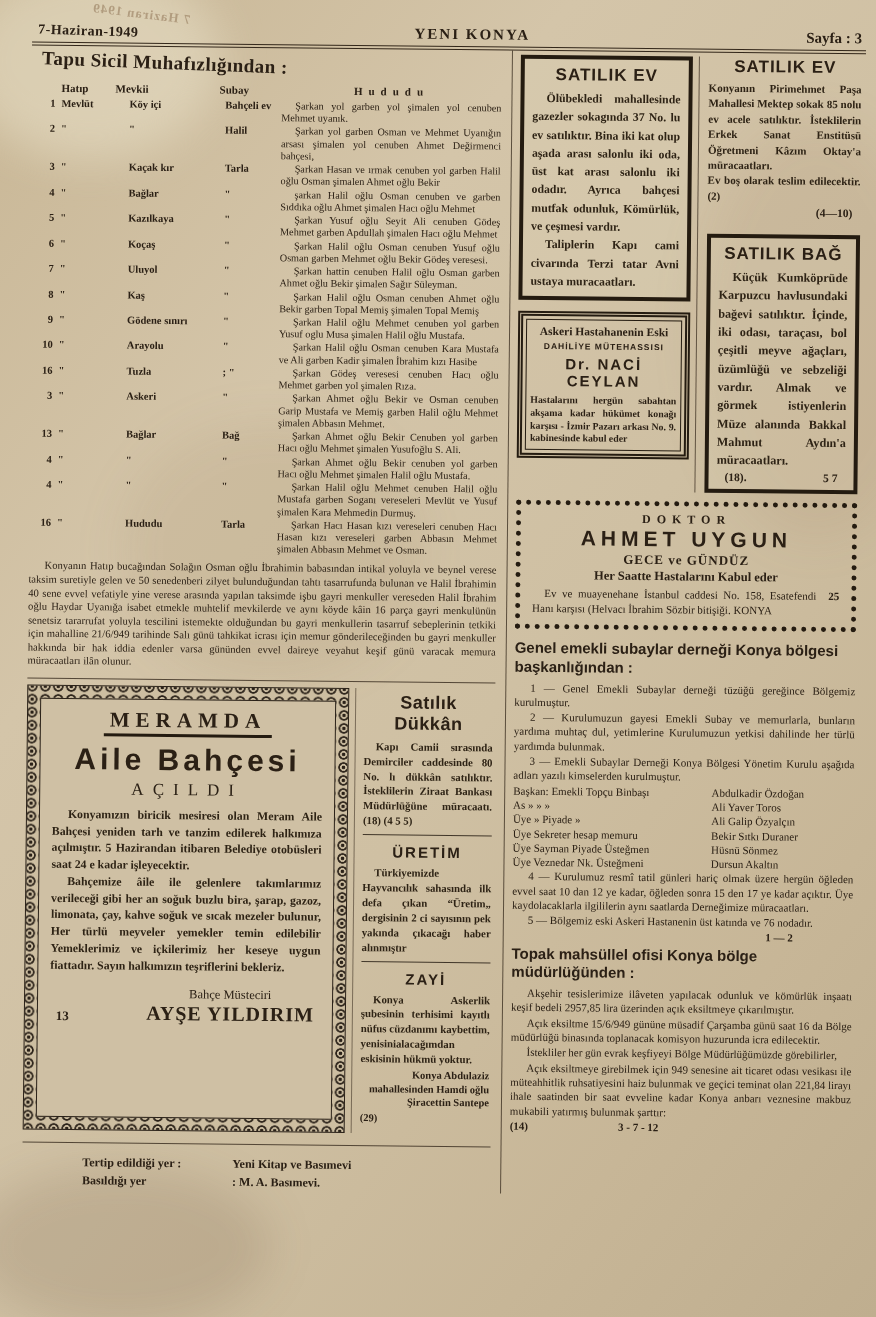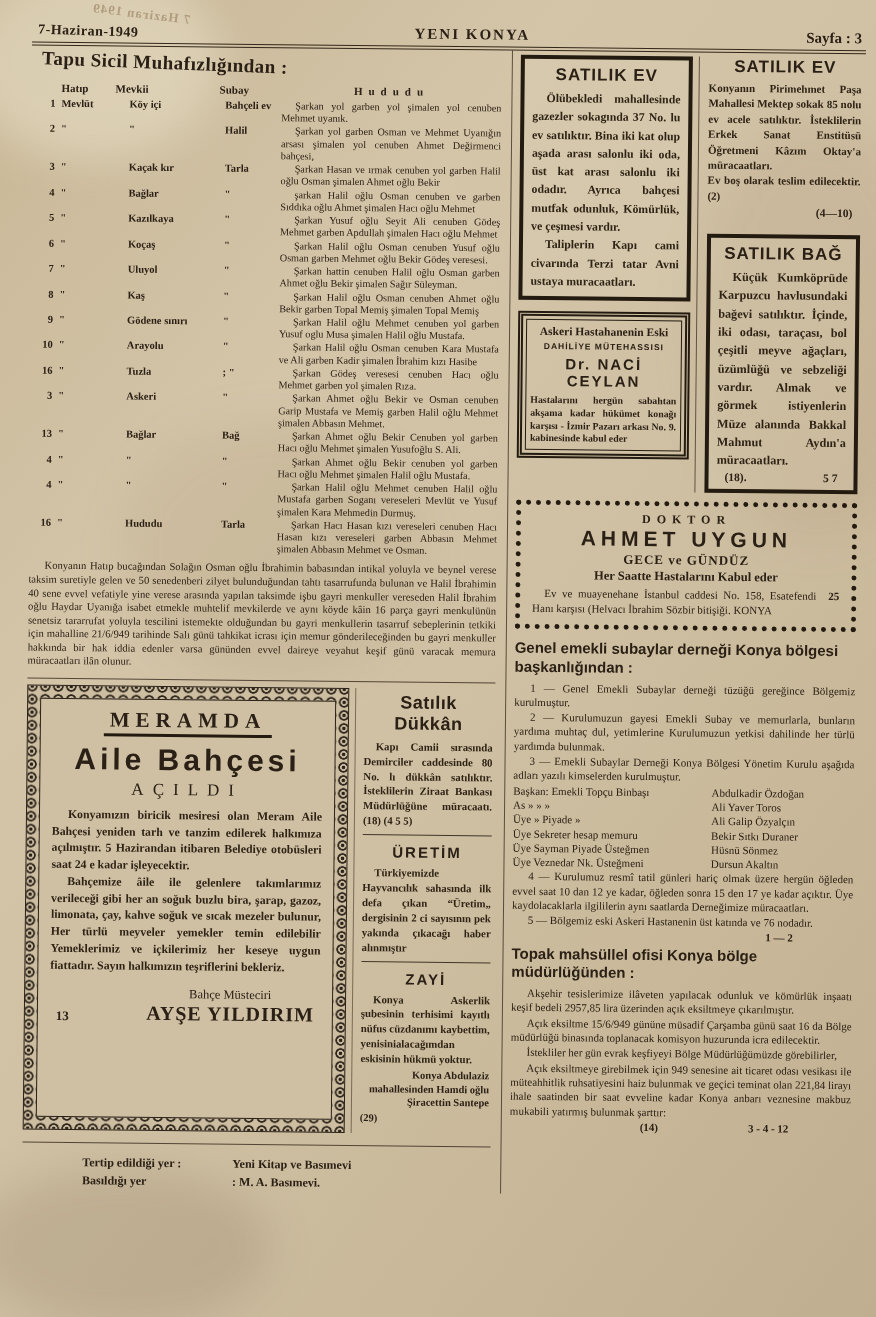--- a/index.html
+++ b/index.html
@@ -97,21 +97,21 @@
   .uygun-body .ref{float:right;font-weight:bold}
 
   .genel{margin-top:10px}
   .sec-h{font-family:"Liberation Sans",sans-serif;font-weight:bold;font-size:15px;line-height:1.25;margin-bottom:4px}
   .genel p,.topak p{font-size:11px;line-height:1.3;text-align:justify;text-indent:16px;margin-bottom:1px}
   .off-row{display:grid;grid-template-columns:57% 1fr;font-size:11px;line-height:1.3}
   .off-row .name{padding-left:4px}
   .genel-ref{text-align:right;font-size:11px;font-weight:bold;padding-right:60px}
   .topak{margin-top:4px}
   .topak-foot{display:flex;font-size:11px;font-weight:bold;margin-top:2px}
-  .topak-foot .l{margin-left:130px}
+  .topak-foot .l{}
   .topak-foot .r{margin-left:90px}
 </style>
 </head>
 <body>
 
 <div class="page">
   <div class="stain s1"></div>
   <div class="stain s2"></div>
   <div class="stain s3"></div>
   <div class="stain s4"></div>
@@ -420,20 +420,20 @@
           <div class="sec-h">Topak mahsüllel ofisi Konya bölge müdürlüğünden :</div>
           <div>
 
           <p>Akşehir tesislerimize ilâveten yapılacak odunluk ve kömürlük inşaatı keşif bedeli 2957,85 lira üzerinden açık eksiltmeye çıkarılmıştır.</p>
               <p>Açık eksiltme 15/6/949 gününe müsadif Çarşamba günü saat 16 da Bölge müdürlüğü binasında toplanacak komisyon huzurunda icra edilecektir.</p>
               <p>İstekliler her gün evrak keşfiyeyi Bölge Müdürlüğümüzde görebilirler,</p>
               <p>Açık eksiltmeye girebilmek için 949 senesine ait ticaret odası vesikası ile müteahhitlik ruhsatiyesini haiz bulunmak ve geçici teminat olan 221,84 lirayı ihale saatinden bir saat evveline kadar Konya anbarı veznesine makbuz mukabili yatırmış bulunmak şarttır:</p>
             </div>
           <div class="topak-foot">
             <span class="l">(14)</span>
-            <span class="r">3 - 4 - 12</span>
+            <span class="r">3 - 7 - 12</span>
           </div>
         </div>
 
       </div>
     </div>
   </div>
 </div>
 
 </body></html>

